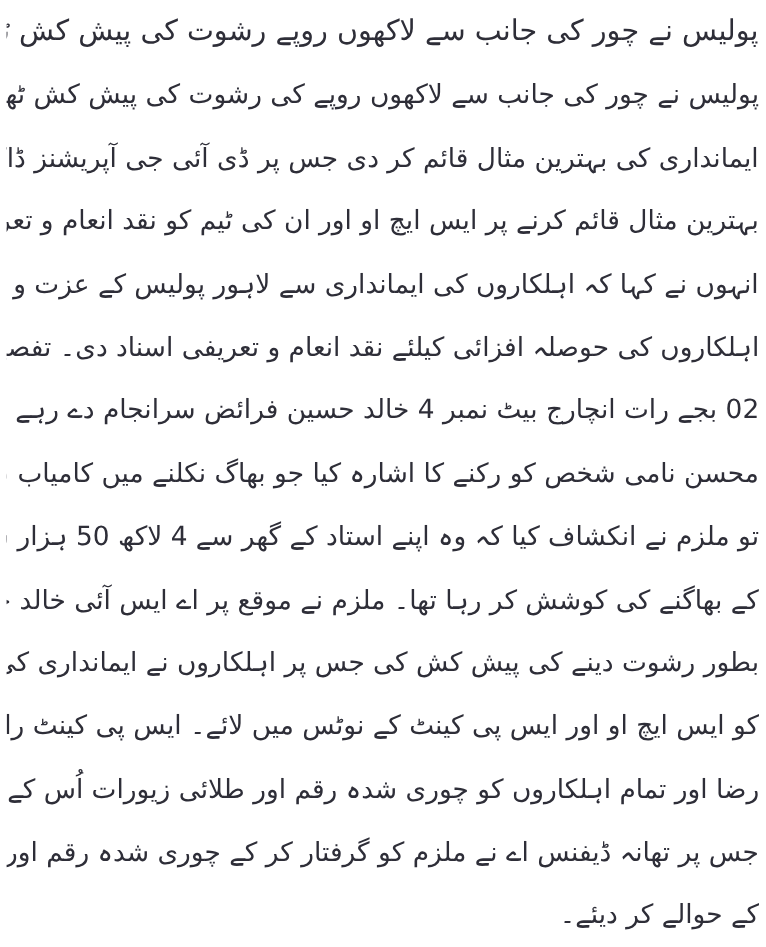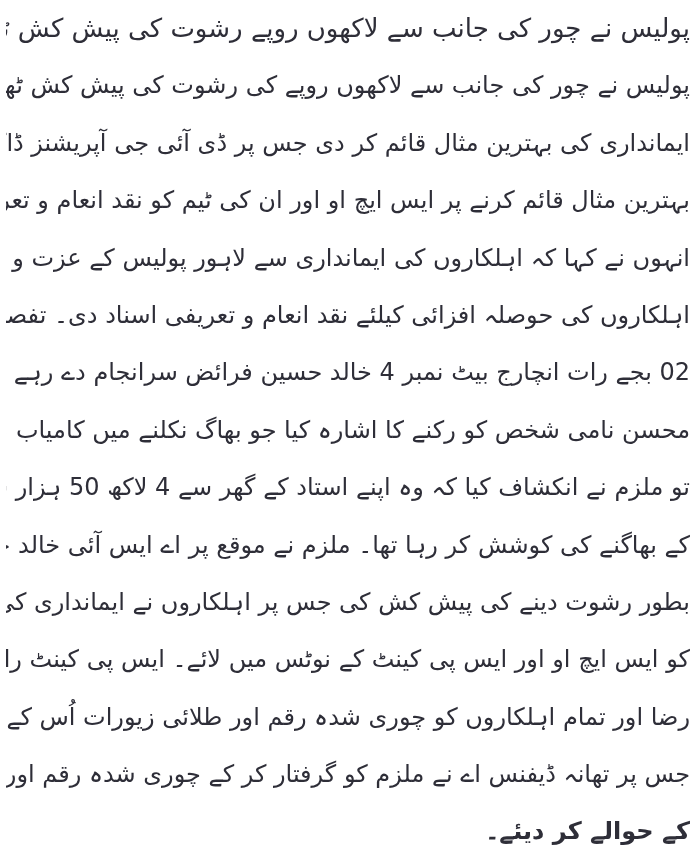--- a/index.html
+++ b/index.html
@@ -36,21 +36,20 @@
     font-size: 24px;
     height: 57.4px;
     line-height: 57.4px;
     text-align: justify;
     text-align-last: justify;
     white-space: nowrap;
     overflow: hidden;
   }
   .line.last {
     text-align-last: right;
-    font-weight: bold;
   }
 </style>
 </head>
 <body>
 
 <div class="doc">
   <h1 class="headline">پولیس نے چور کی جانب سے لاکھوں روپے رشوت کی پیش کش ٹھکرا دی</h1>
   <div class="body-text">
     <div class="line">پولیس نے چور کی جانب سے لاکھوں روپے کی رشوت کی پیش کش ٹھکرا کر اصل مالک کے حوالے کر کے</div>
     <div class="line">ایمانداری کی بہترین مثال قائم کر دی جس پر ڈی آئی جی آپریشنز ڈاکٹر حیدر اشرف نے ایمانداری کی</div>

